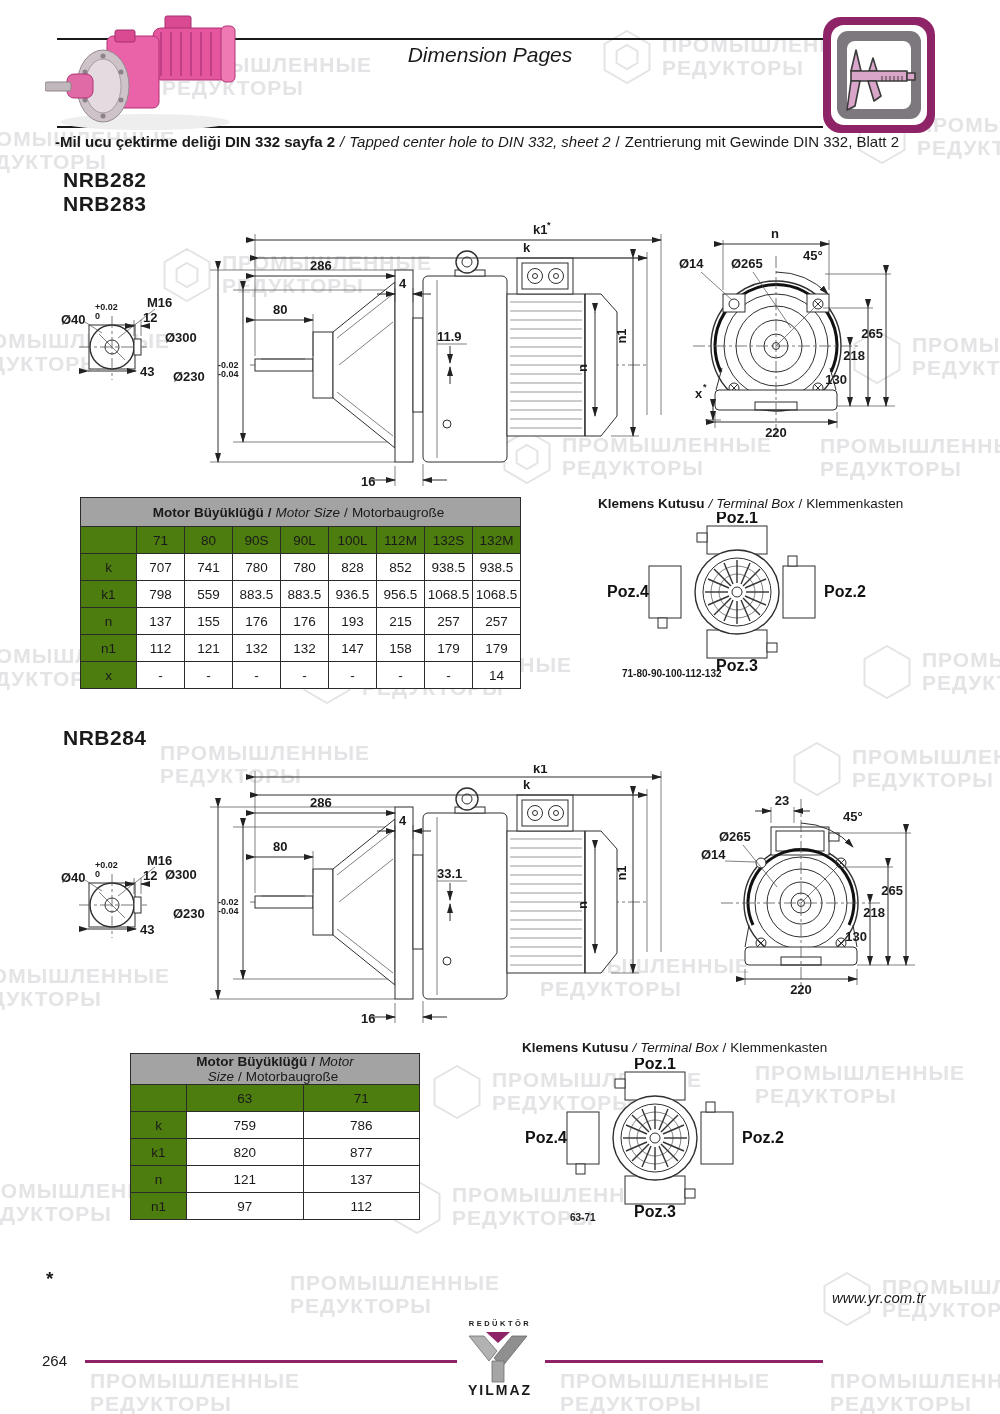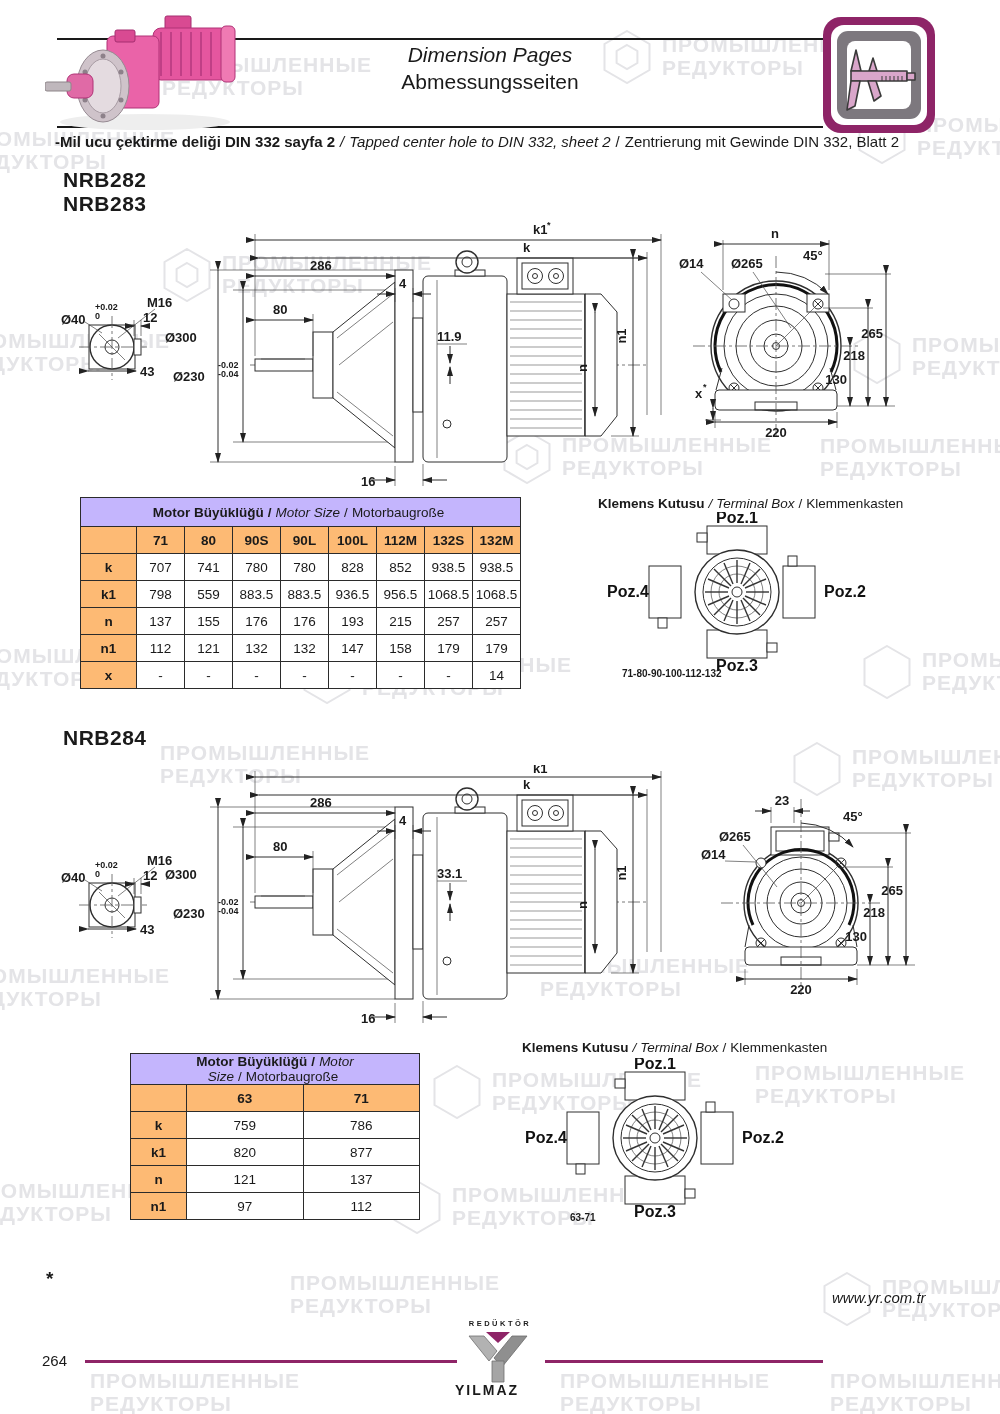--- a/index.html
+++ b/index.html
@@ -30,39 +30,39 @@
   .lnw{stroke:#2f2f2f;stroke-width:1;fill:#fff}
   .thw{stroke:#2f2f2f;stroke-width:1.4;fill:#fff}
   .thin{stroke:#4a4a4a;stroke-width:.7;fill:none}
   .fin{stroke:#555;stroke-width:.6}
   .ct{stroke:#555;stroke-width:.8;stroke-dasharray:12 3 3 3;fill:none}
   .barc{stroke:#111;stroke-width:3;fill:none}
   
   .dtable{border-collapse:collapse;table-layout:fixed;position:absolute;z-index:2;background:#fff}
   .dtable td{border:1.4px solid #2b2b2b;text-align:center;vertical-align:middle;
              font-size:13.5px;padding:0;height:26px}
-  .dtable .hd{background:#fdba74;font-weight:bold}
-  .dtable .tt{background:#c4b5fd;height:28px}
+  .dtable .hd{background:#4d7c0f;font-weight:normal}
+  .dtable .tt{background:#a3a3a3;height:28px}
   .tt .b{font-weight:bold}.tt .i{font-style:italic}
   .tt span{margin-right:4px;font-size:13.5px}
   
   .tb-title{position:absolute;font-size:13.5px;z-index:2;white-space:nowrap}
   .tb-title span{margin-right:4px}
   .tb-title .b{font-weight:bold}.tb-title .i{font-style:italic}
   .tb-caption{position:absolute;font-size:10px;font-weight:bold;z-index:2}
   .poz{font-size:16px;font-weight:bold;fill:#111}
   
   .fn{position:absolute;font-size:13px;z-index:2;white-space:nowrap}
   .fn .b{font-weight:bold}.fn .i{font-style:italic}
   .fn span{margin-right:6px}
   .fstar{position:absolute;font-size:19px;font-weight:bold;z-index:2}
   .pline{position:absolute;height:3px;background:#8e2467;z-index:2}
   .pageno{position:absolute;font-size:15px;z-index:2}
   .site{position:absolute;font-size:15px;font-style:italic;z-index:2}
-  .brand1{position:absolute;font-size:14px;font-weight:bold;letter-spacing:2px;text-align:left;z-index:2}
+  .brand1{position:absolute;font-size:14px;font-weight:bold;letter-spacing:2px;text-align:center;z-index:2}
   .brand2{position:absolute;font-size:7.5px;font-weight:bold;letter-spacing:2.5px;text-align:center;z-index:2}
 </style>
 </head>
 <body>
 
 <div id="page">
 
   <div>
     <div class="wm" style="left:100px;top:50px">
         <svg width="54" height="54" viewBox="0 0 54 54">
@@ -240,21 +240,20 @@
     <circle cx="76" cy="66" r="2.5" fill="#8d818a"></circle>
       <circle cx="40" cy="94" r="2.5" fill="#8d818a"></circle>
     <circle cx="76" cy="94" r="2.5" fill="#8d818a"></circle>
       <circle cx="58" cy="110" r="2.5" fill="#8d818a"></circle>
     <rect x="22" y="68" width="26" height="24" rx="7" fill="#e06aa6" stroke="#b03377"></rect>
     <rect x="0" y="76" width="26" height="9" rx="2" fill="#bfb7bc" stroke="#8d8589"></rect>
   </svg>
 
   <div class="hdr-title">
     <div class="title-en">Dimension Pages</div>
-    <div class="title-de">Abmessungsseiten</div>
   </div>
 
   <svg class="abs z1" style="left:820px;top:14px" width="118" height="122" viewBox="0 0 118 122">
     <rect x="3" y="3" width="112" height="116" rx="18" fill="#8e2467"></rect>
     <rect x="11" y="11" width="96" height="100" rx="13" fill="#fff"></rect>
     <rect x="17" y="17" width="84" height="88" rx="11" fill="#7d787e"></rect>
     <rect x="27" y="27" width="64" height="68" rx="8" fill="#fff"></rect>
     <g fill="#d9a6ca" stroke="#3a3a3a" stroke-width="1.6" stroke-linejoin="round">
       <polygon points="36,36 41,57 31,57"></polygon>
       <polygon points="53,44 57,57 49,57"></polygon>

